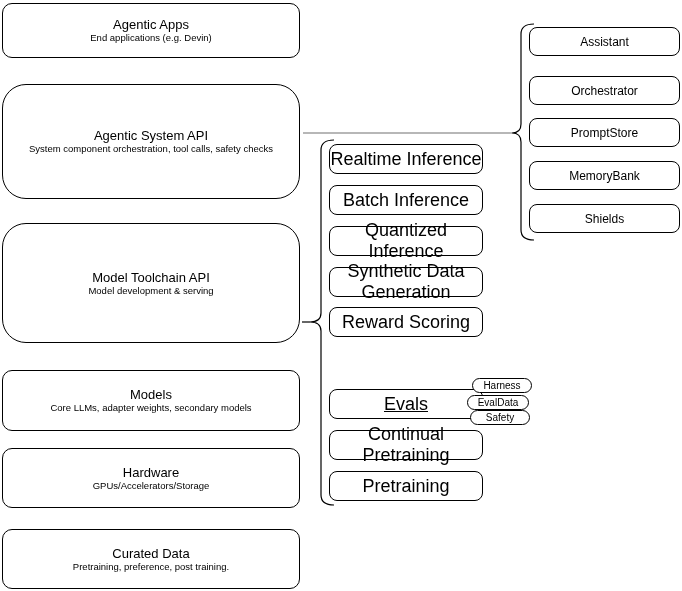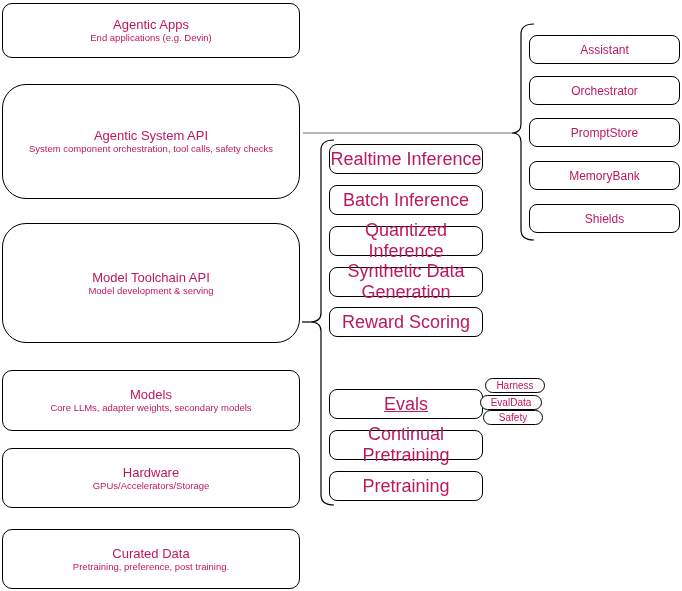--- a/index.html
+++ b/index.html
@@ -1,21 +1,21 @@
 <!DOCTYPE html>
 <html><head>
 <meta charset="utf-8">
 <style>
   html,body{margin:0;padding:0;background:#ffffff;}
   .canvas{
     position:relative;
     width:682px;height:591px;
     background:#ffffff;
     font-family:"Liberation Sans", sans-serif;
-    color:#be185d;
+    color:#000000;
     overflow:hidden;
   }
   svg.overlay{position:absolute;left:0;top:0;width:682px;height:591px;}
   .stack-box{
     position:absolute;left:2px;width:298px;
     background:#fff;border:1px solid #000;
     box-sizing:border-box;
     display:flex;flex-direction:column;align-items:center;justify-content:center;
     text-align:center;
   }
@@ -35,21 +35,21 @@
     background:#fff;border:1px solid #000;border-radius:8px;
     box-sizing:border-box;
     display:flex;align-items:center;justify-content:center;
     font-size:12px;text-align:center;
   }
   .oval{
     position:absolute;height:15px;
     background:#fff;border:1px solid #000;border-radius:999px;
     box-sizing:border-box;
     display:flex;align-items:center;justify-content:center;
-    font-size:10px;line-height:10px;text-align:center;margin-left:13px;
+    font-size:10px;line-height:10px;text-align:center;
   }
 </style>
 </head>
 <body>
 
 <div class="canvas">
 
   <svg class="overlay" viewBox="0 0 682 591">
     <path d="M303 133 H512" stroke="#707070" stroke-width="1.2" fill="none"></path>
     <path d="M302 322 H310" stroke="#000" stroke-width="1.2" fill="none"></path>
@@ -110,21 +110,21 @@
   <div class="oval" style="left:472px;top:378px;width:60px;">
     <span>Harness</span>
   </div>
   <div class="oval" style="left:467px;top:395px;width:62px;">
     <span>EvalData</span>
   </div>
   <div class="oval" style="left:470px;top:410px;width:60px;">
     <span>Safety</span>
   </div>
 
-  <div class="comp" style="top:35px;">
+  <div class="comp" style="top:27px;">
     <span>Assistant</span>
   </div>
   <div class="comp" style="top:76px;">
     <span>Orchestrator</span>
   </div>
   <div class="comp" style="top:118px;">
     <span>PromptStore</span>
   </div>
   <div class="comp" style="top:161px;">
     <span>MemoryBank</span>

